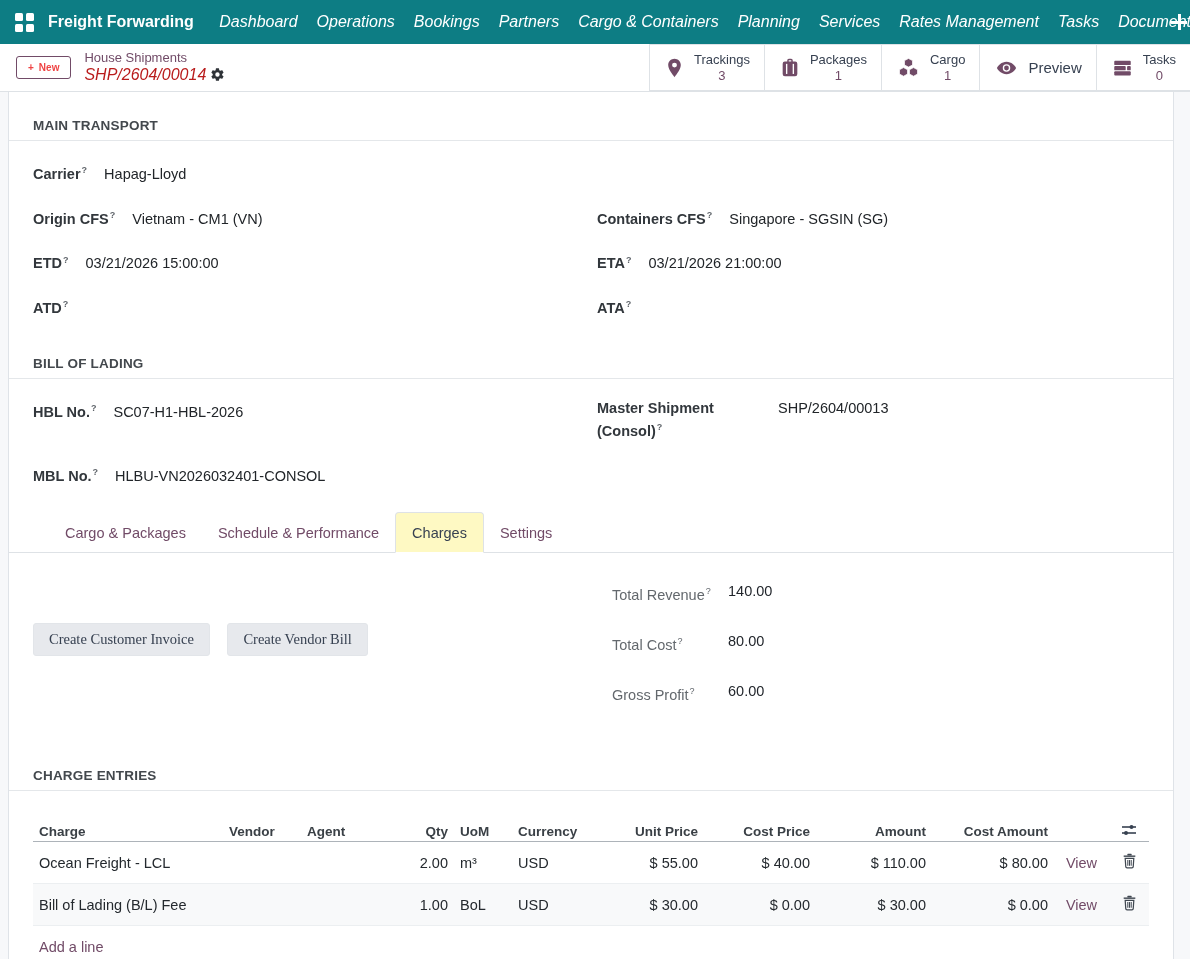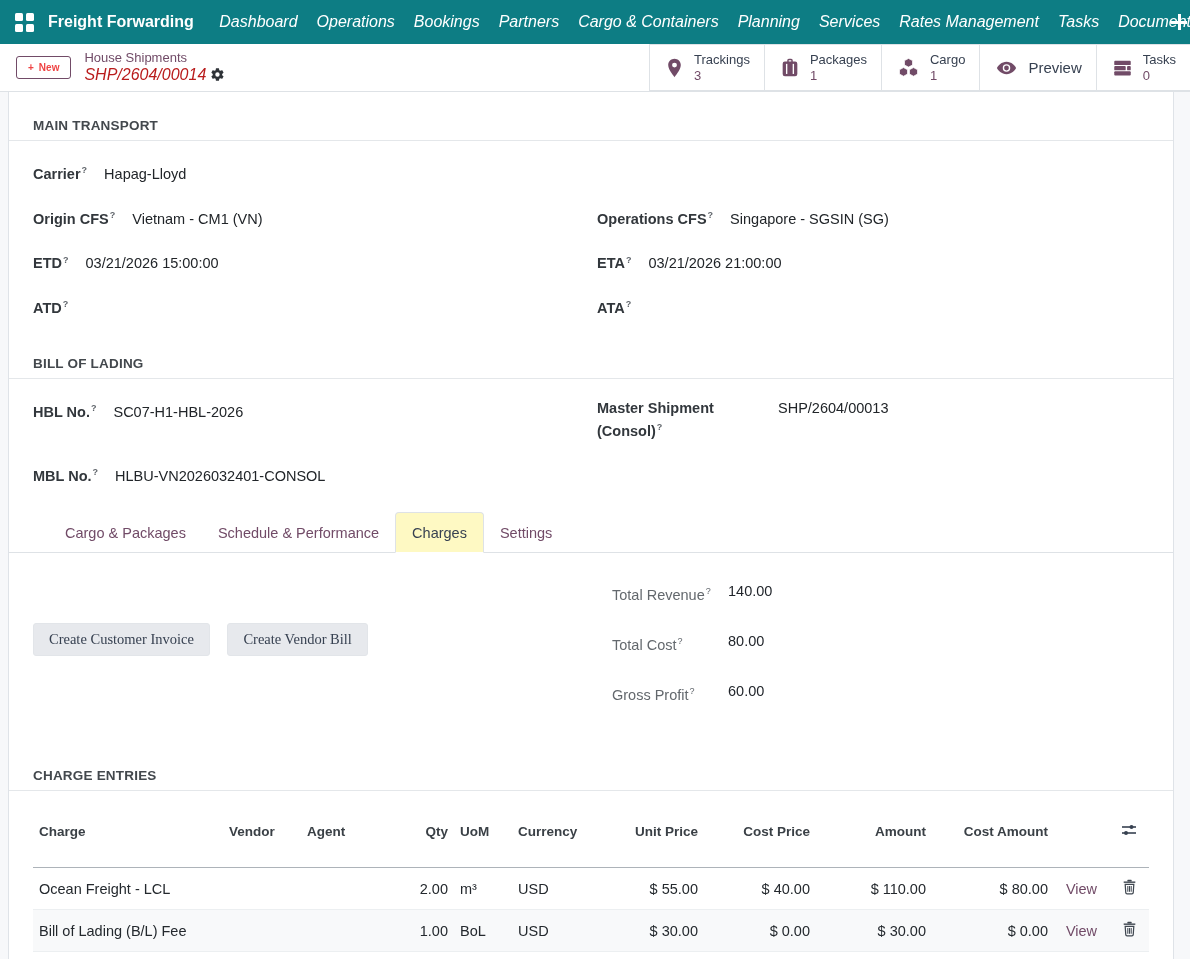--- a/index.html
+++ b/index.html
@@ -34,21 +34,21 @@
   .btn-new {
     background:#fff; border:1px solid #714B67; color:#ef4444;
     font-size:10px; font-weight:700; padding:5px 11px; border-radius:3px;
     font-family:inherit; cursor:pointer; white-space:nowrap;
   }
   .btn-new .plus { margin-right:5px; font-weight:700; }
   .breadcrumbs { margin-left:13px; line-height:1.15; }
   .bc-parent { font-size:13px; color:#714B67; cursor:pointer; display:block; }
   .bc-record { font-size:16px; color:#b91c1c; display:flex; align-items:center; gap:4px;font-style:italic; }
   .stats { margin-left:auto; align-self:stretch; display:flex;
-    border:1px solid #dee2e6; border-right:0; background:#701a75; overflow:hidden; }
+    border:1px solid #dee2e6; border-right:0; background:#701a75; overflow:hidden;text-align:center; }
   .stat-btn { display:flex; align-items:center; gap:9px; padding:0 14px;
     border-right:1px solid #dee2e6; cursor:pointer; background:#fff; }
   .stat-btn svg { flex:0 0 auto; }
   .stat-text { display:flex; flex-direction:column; justify-content:center; }
   .stat-label { font-size:13px; color:#374151; line-height:1.2; white-space:nowrap; }
   .stat-count { font-size:13px; color:#714B67; line-height:1.2; }
 
   
   .sheet {
     margin-left:8px; width:1166px; min-height:867px; background:#fff;
@@ -87,21 +87,21 @@
   .charges-right { flex:1; }
   .total-row { display:flex; margin-bottom:22px; font-size:14.5px; line-height:24px; }
   .tlabel { width:116px; color:#63686d; flex:0 0 auto; }
   .tvalue { color:#1f2329; }
 
   
   .entries { margin-top:40px; }
   table.charges { width:100%; border-collapse:collapse; table-layout:fixed; font-size:14.5px; }
   table.charges th {
     font-weight:700; font-size:13.5px; color:#3a4046; text-align:left;
-    padding:11px 6px 26px; border-bottom:1px solid #adb3b9; cursor:pointer; white-space:nowrap;
+    padding:11px 6px 0; border-bottom:1px solid #adb3b9; cursor:pointer; white-space:nowrap;
   }
   table.charges td { padding:11px 6px; color:#24292e; white-space:nowrap; overflow:hidden; }
   table.charges tbody tr { border-bottom:1px solid #eceff1; }
   table.charges tbody tr.alt { background:#f8f9fa; }
   .r { text-align:right !important; }
   .c { text-align:center !important; }
   a.view-link { color:#714B67; text-decoration:none; cursor:pointer; }
   .trash-btn, .sliders-btn { cursor:pointer; background:none; border:none; padding:0; }
   .add-line { padding:13px 6px; font-size:14.5px; color:#714B67; cursor:pointer; }
 </style>
@@ -205,21 +205,21 @@
     <div class="field">
       <span class="flabel"><span>Carrier</span><sup class="q">?</sup></span>
       <span class="fvalue">Hapag-Lloyd</span>
     </div>
     <div class="field"></div>
     <div class="field">
       <span class="flabel"><span>Origin CFS</span><sup class="q">?</sup></span>
       <span class="fvalue">Vietnam - CM1 (VN)</span>
     </div>
     <div class="field">
-      <span class="flabel"><span>Operations CFS</span><sup class="q">?</sup></span>
+      <span class="flabel"><span>Containers CFS</span><sup class="q">?</sup></span>
       <span class="fvalue">Singapore - SGSIN (SG)</span>
     </div>
     <div class="field">
       <span class="flabel"><span>ETD</span><sup class="q">?</sup></span>
       <span class="fvalue">03/21/2026 15:00:00</span>
     </div>
     <div class="field">
       <span class="flabel"><span>ETA</span><sup class="q">?</sup></span>
       <span class="fvalue">03/21/2026 21:00:00</span>
     </div>

